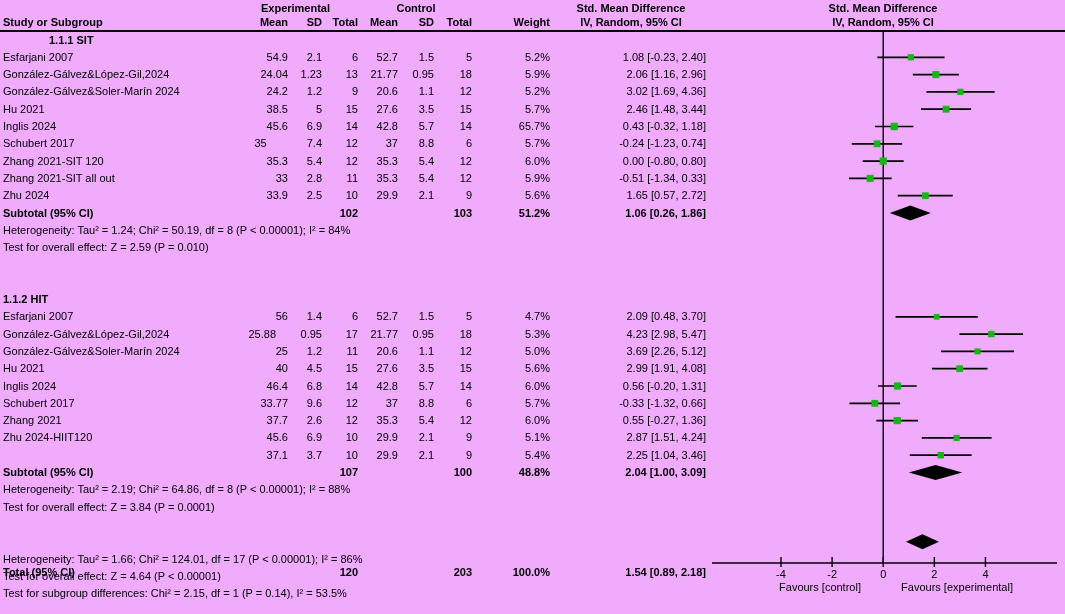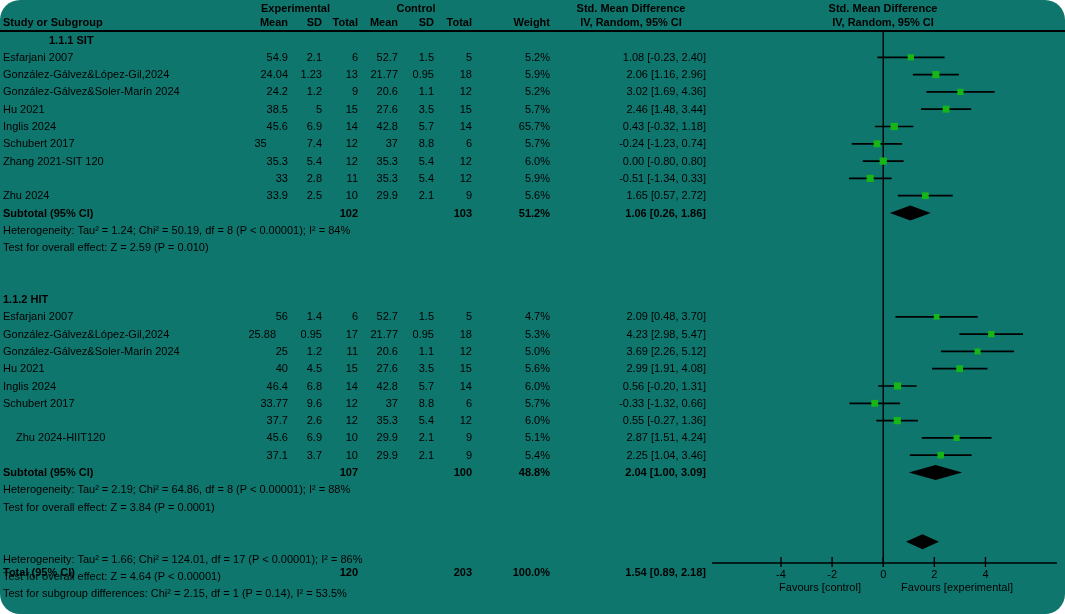--- a/index.html
+++ b/index.html
@@ -1,19 +1,19 @@
 <!DOCTYPE html>
 <html><head>
 <meta charset="utf-8">
 <style>
   html,body{margin:0;padding:0;background:#fff;}
   #app{
-    position:relative;width:1065px;height:614px;background:#0f766e;
+    position:relative;width:1065px;height:614px;background:#f0abfc;
     font-family:"Liberation Sans","DejaVu Sans",sans-serif;
-    font-size:11px;color:#000;overflow:hidden;border-radius:20px;
+    font-size:11px;color:#000;overflow:hidden;
   }
   .abs{position:absolute;white-space:nowrap;}
   .b{font-weight:bold;}
   .ctr{text-align:center;}
   .rgt{text-align:right;}
   .row{position:absolute;left:0;height:17px;line-height:17px;width:740px;}
   .row span{position:absolute;white-space:nowrap;display:block;height:17px;line-height:17px;}
   #hdr-rule{position:absolute;left:0;top:30px;width:1065px;height:2px;background:#000;}
   #plot-svg{position:absolute;left:0;top:0;}
   .ticklab{position:absolute;transform:translateX(-50%);text-align:center;white-space:nowrap;}
@@ -117,20 +117,21 @@
         <span style="left: 233px; width: 55px; text-align: right;">35.3</span>
         <span style="left: 290px; width: 32px; text-align: right;">5.4</span>
         <span style="left: 324px; width: 34px; text-align: right;">12</span>
         <span style="left: 342px; width: 56px; text-align: right;">35.3</span>
         <span style="left: 400px; width: 34px; text-align: right;">5.4</span>
         <span style="left: 436px; width: 36px; text-align: right;">12</span>
         <span style="left: 490px; width: 60px; text-align: right;">6.0%</span>
         <span style="left: 556px; width: 150px; text-align: right;">0.00 [-0.80, 0.80]</span>
       </div>
       <div class="row" style="top: 169.9px;">
+        <span style="left: 3px; width: 228px;">Zhang 2021-SIT all out</span>
         <span style="left: 233px; width: 55px; text-align: right;">33</span>
         <span style="left: 290px; width: 32px; text-align: right;">2.8</span>
         <span style="left: 324px; width: 34px; text-align: right;">11</span>
         <span style="left: 342px; width: 56px; text-align: right;">35.3</span>
         <span style="left: 400px; width: 34px; text-align: right;">5.4</span>
         <span style="left: 436px; width: 36px; text-align: right;">12</span>
         <span style="left: 490px; width: 60px; text-align: right;">5.9%</span>
         <span style="left: 556px; width: 150px; text-align: right;">-0.51 [-1.34, 0.33]</span>
       </div>
       <div class="row" style="top: 187.2px;">
@@ -220,31 +221,32 @@
         <span style="left: 233px; width: 55px; text-align: right;">33.77</span>
         <span style="left: 290px; width: 32px; text-align: right;">9.6</span>
         <span style="left: 324px; width: 34px; text-align: right;">12</span>
         <span style="left: 342px; width: 56px; text-align: right;">37</span>
         <span style="left: 400px; width: 34px; text-align: right;">8.8</span>
         <span style="left: 436px; width: 36px; text-align: right;">6</span>
         <span style="left: 490px; width: 60px; text-align: right;">5.7%</span>
         <span style="left: 556px; width: 150px; text-align: right;">-0.33 [-1.32, 0.66]</span>
       </div>
       <div class="row" style="top: 412.1px;">
+        <span style="left: 3px; width: 228px;">Zhang 2021</span>
         <span style="left: 233px; width: 55px; text-align: right;">37.7</span>
         <span style="left: 290px; width: 32px; text-align: right;">2.6</span>
         <span style="left: 324px; width: 34px; text-align: right;">12</span>
         <span style="left: 342px; width: 56px; text-align: right;">35.3</span>
         <span style="left: 400px; width: 34px; text-align: right;">5.4</span>
         <span style="left: 436px; width: 36px; text-align: right;">12</span>
         <span style="left: 490px; width: 60px; text-align: right;">6.0%</span>
         <span style="left: 556px; width: 150px; text-align: right;">0.55 [-0.27, 1.36]</span>
       </div>
       <div class="row" style="top: 429.4px;">
-        <span style="left: 16px; width: 228px;">Zhu 2024-HIIT120</span>
+        <span style="left: 3px; width: 228px;">Zhu 2024-HIIT120</span>
         <span style="left: 233px; width: 55px; text-align: right;">45.6</span>
         <span style="left: 290px; width: 32px; text-align: right;">6.9</span>
         <span style="left: 324px; width: 34px; text-align: right;">10</span>
         <span style="left: 342px; width: 56px; text-align: right;">29.9</span>
         <span style="left: 400px; width: 34px; text-align: right;">2.1</span>
         <span style="left: 436px; width: 36px; text-align: right;">9</span>
         <span style="left: 490px; width: 60px; text-align: right;">5.1%</span>
         <span style="left: 556px; width: 150px; text-align: right;">2.87 [1.51, 4.24]</span>
       </div>
       <div class="row" style="top: 446.7px;">

